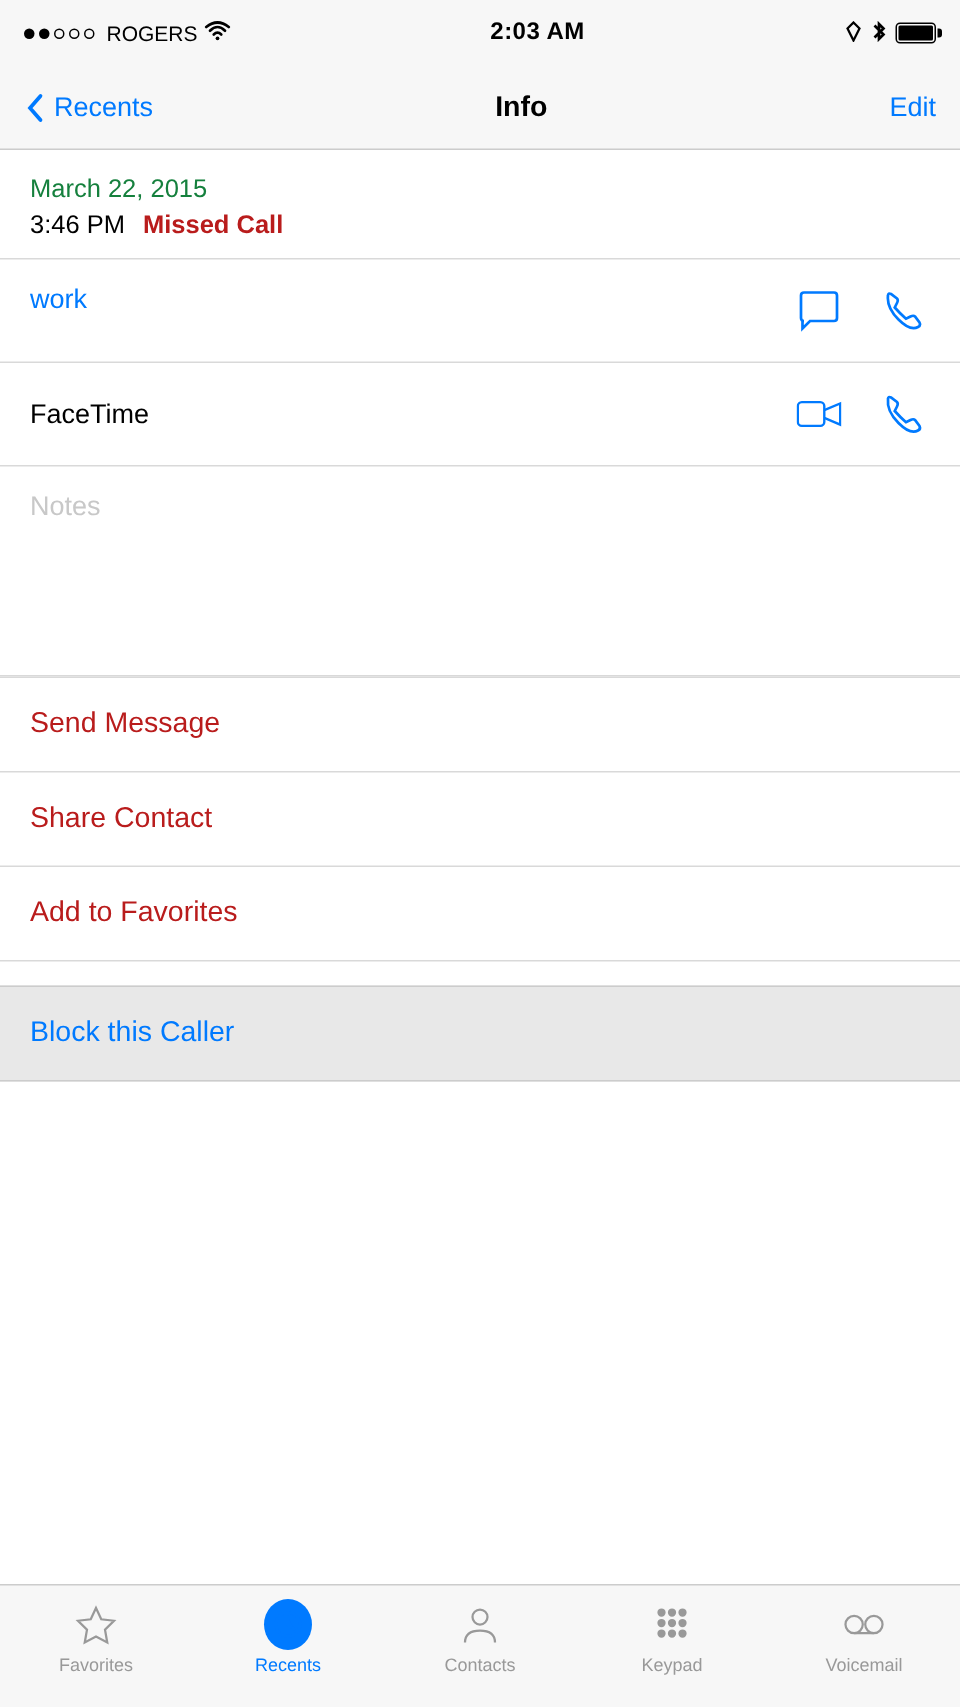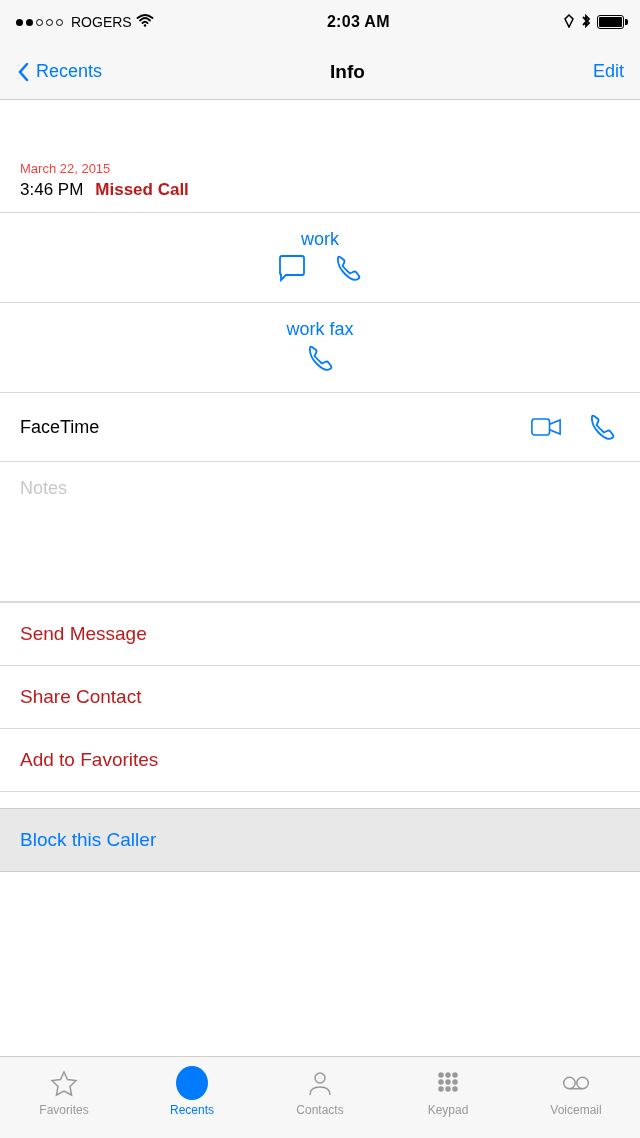--- a/index.html
+++ b/index.html
@@ -119,49 +119,46 @@
     .content {
       background: #fff;
     }
 
     
     .call-info {
       padding: 16px 20px 12px;
       border-bottom: 1px solid #d9d9d9;
     }
     .call-date {
-      font-size: 13px;
-      color: #ef4444;
+      font-size: 17px;
+      color: #15803d;
       margin-bottom: 4px;
-      margin-top: 45px;
     }
     .call-time-row {
       display: flex;
       align-items: center;
       gap: 12px;
     }
     .call-time {
       font-size: 17px;
       color: #000;
     }
     .missed-call {
       font-size: 17px;
       font-weight: 600;
       color: #b91c1c;
     }
 
     
     .contact-row {
       display: flex;
-      align-items: center;
       justify-content: space-between;
       padding: 16px 20px;
       border-bottom: 1px solid #d9d9d9;
       min-height: 60px;
-      flex-direction: column;
     }
     .contact-label {
       font-size: 18px;
       color: #007aff;
     }
     .row-icons {
       display: flex;
       align-items: center;
       gap: 20px;
     }
@@ -366,30 +363,20 @@
         </svg>
       </div>
       <div class="icon-btn">
         <svg viewBox="0 0 30 30" fill="none" stroke="#007aff" stroke-width="1.8">
           <path d="M5 5 Q5 3 7 4 L11 7 Q12 8 11 10 L9.5 13 Q13 17 17 20.5 L20 19 Q22 18 23 19 L26 23 Q27 25 25 26 Q20 29 12 21 Q4 13 5 5Z"></path>
         </svg>
       </div>
     </div>
   </div>
 
-  <div class="contact-row">
-    <span class="contact-label">work fax</span>
-    <div class="row-icons">
-      <div class="icon-btn">
-        <svg viewBox="0 0 30 30" fill="none" stroke="#007aff" stroke-width="1.8">
-          <path d="M5 5 Q5 3 7 4 L11 7 Q12 8 11 10 L9.5 13 Q13 17 17 20.5 L20 19 Q22 18 23 19 L26 23 Q27 25 25 26 Q20 29 12 21 Q4 13 5 5Z"></path>
-        </svg>
-      </div>
-    </div>
-  </div>
 
   <div class="facetime-row">
     <span class="facetime-label">FaceTime</span>
     <div class="row-icons">
       <div class="icon-btn">
         <svg viewBox="0 0 34 24" fill="none" stroke="#007aff" stroke-width="1.8">
           <rect x="1" y="3" width="20" height="18" rx="3"></rect>
           <path d="M21 9 L33 4 L33 20 L21 15"></path>
         </svg>
       </div>

